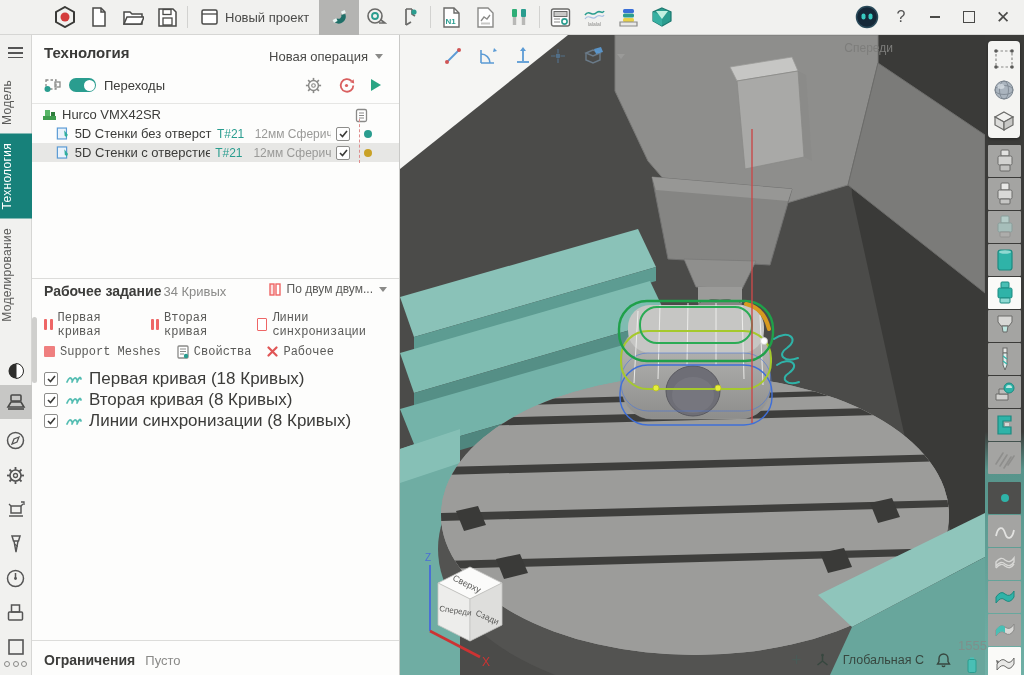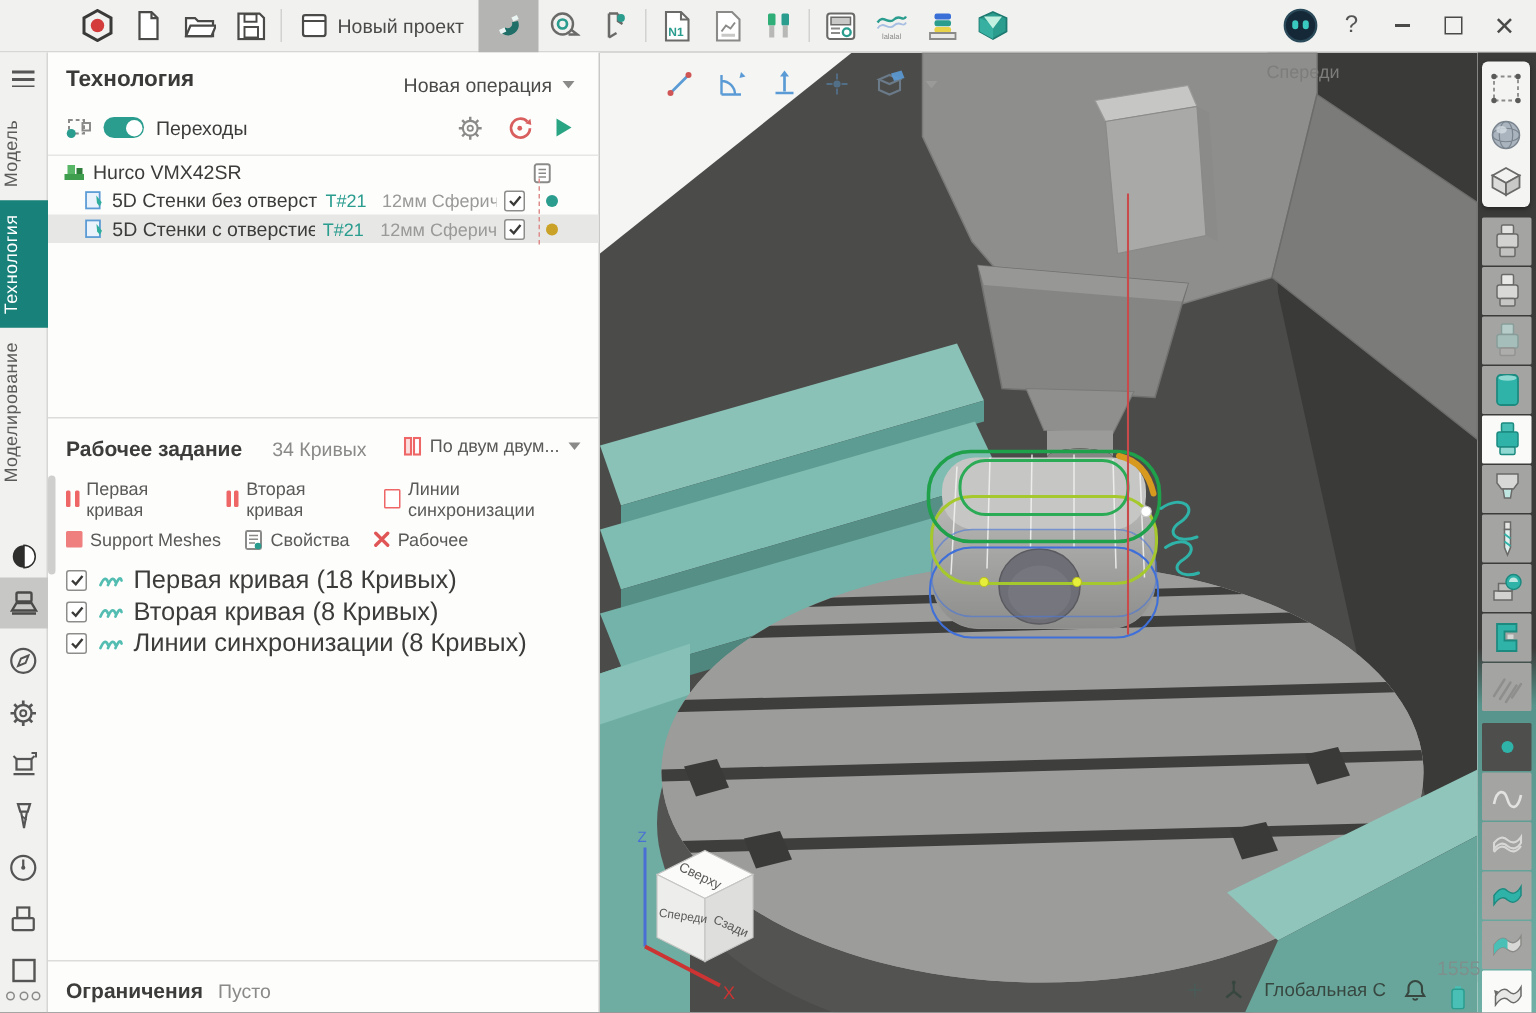--- a/index.html
+++ b/index.html
@@ -57,25 +57,25 @@
   .t-tool{color:#2a9d8f;font-size:12px;margin-left:auto;width:36px;}
   .t-desc{color:#9a9a98;font-size:12px;width:84px;white-space:nowrap;overflow:hidden;}
   .cb{width:12px;height:12px;border:1.5px solid #8d8d8b;border-radius:2px;background:#fff;
       display:inline-flex;align-items:center;justify-content:center;flex:none;cursor:pointer;}
   .dot{width:8px;height:8px;border-radius:50%;flex:none;margin-left:9px;margin-right:27px;}
   .dot.teal{background:#2a9d8f;}  .dot.amber{background:#c9a227;}
   .notes-ico{position:absolute;right:31px;top:3px;}
   .redline{position:absolute;right:39px;top:14px;height:44px;border-left:1px dashed #de8d8d;}
   
   .job{position:absolute;left:0;top:243px;width:100%;}
-  .job-head{display:flex;align-items:baseline;gap:20px;padding:12px 12px 6px;}
+  .job-head{display:flex;align-items:baseline;gap:2px;padding:4px 12px 6px;}
   .job-title{font-size:14px;font-weight:bold;}
   .job-count{font-size:13px;color:#8a8a88;}
   .job-mode{margin-left:auto;display:flex;align-items:center;gap:6px;font-size:12px;color:#5a5a58;cursor:pointer;}
-  .job-tools{display:flex;align-items:flex-start;gap:16px;padding:6px 12px 0;font-size:12px;color:#5a5a58;}
+  .job-tools{display:flex;align-items:flex-start;gap:16px;padding:6px 12px 0;font-size:12px;color:#5a5a58;font-family:Liberation Mono, monospace;}
   .jt{display:flex;align-items:center;gap:5px;cursor:pointer;}
   .bars{display:inline-flex;gap:2.5px;} .bars i{width:3px;height:11px;background:#e66;border-radius:1px;display:block;}
   .sq-o{width:10px;height:11px;border:1.6px solid #e66;border-radius:1px;background:#fff;}
   .sq-f{width:11px;height:11px;background:#ef7f7f;border-radius:1px;}
   .job-list{padding:10px 12px 0;}
   .jrow{display:flex;align-items:center;gap:7px;height:21px;font-size:17px;cursor:pointer;}
   
   .constraints{position:absolute;left:0;top:606px;width:100%;}
   .constraints .row{display:flex;align-items:baseline;gap:10px;padding:11px 12px;}
   .c-title{font-size:14px;font-weight:bold;}

